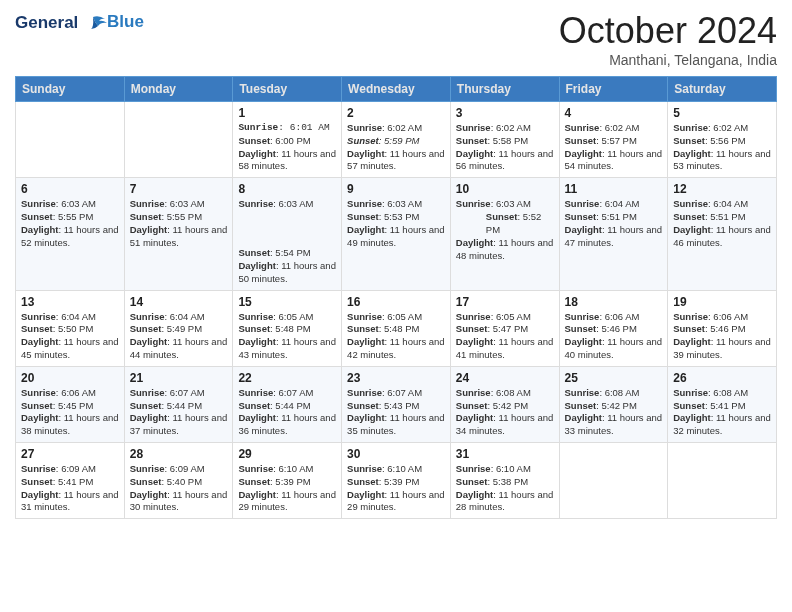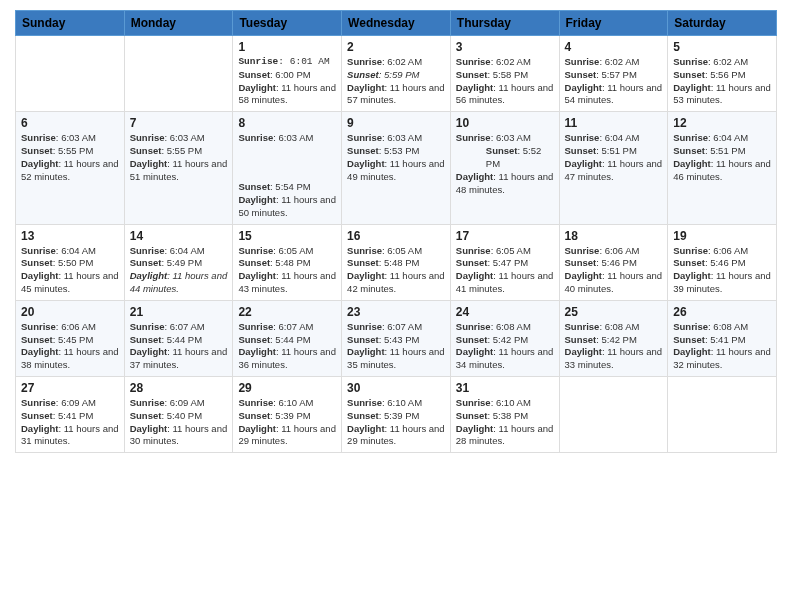--- a/index.html
+++ b/index.html
@@ -39,21 +39,21 @@
       font-size: 14px;
       color: #555;
     }
     .calendar {
       width: 100%;
       border-collapse: collapse;
       border: 1px solid #ccc;
     }
     .calendar th {
       background-color: #3a7abf;
-      color: #000000;
+      color: #e5e5e5;
       font-size: 12px;
       font-weight: bold;
       padding: 5px 6px;
       text-align: left;
       border: 1px solid #5a9ad4;
     }
     .calendar td {
       vertical-align: top;
       border: 1px solid #ddd;
       padding: 4px 5px;
@@ -88,20 +88,40 @@
     .row-1 td { background: #fff; }
     .row-2 td { background: #eef3fa; }
     .row-3 td { background: #fff; }
     .row-4 td { background: #eef3fa; }
     .row-5 td { background: #fff; }
   </style>
 </head>
 <body>
 
 <div class="page">
+  <div class="header">
+    <div class="logo">
+      <div>
+        <div style="display:flex; align-items:center;">
+          <div style="font-size:17px; font-weight:bold; color:#1a3a6b; line-height:1.1;">
+            <span style="color:#1a3a6b;">General</span>
+            <svg style="display:inline-block; vertical-align:middle; margin-left:2px;" width="22" height="18" viewBox="0 0 22 18">
+              <path d="M8,2 Q14,0 20,4 Q16,3 14,6 Q18,5 22,8 Q16,7 13,11 Q10,8 8,2Z" fill="#2a7abf"></path>
+              <path d="M13,11 Q10,14 6,14 Q9,12 8,2 Q10,8 13,11Z" fill="#1a5a9f"></path>
+            </svg>
+          </div>
+          <div style="font-size:17px; font-weight:bold; color:#2a7abf; margin-top:-2px; margin-left:0px;">Blue</div>
+        </div>
+      </div>
+    </div>
+    <div class="title-block">
+      <div class="month-title">October 2024</div>
+      <div class="location">Manthani, Telangana, India</div>
+    </div>
+  </div>
 
   <table class="calendar">
     <thead>
       <tr>
 
       <th>Sunday</th>
           <th>Monday</th>
           <th>Tuesday</th>
           <th>Wednesday</th>
           <th>Thursday</th>
@@ -220,21 +240,21 @@
               <span style="display: block;"><b>Sunrise</b>: 6:04 AM</span>
               <span style="display: block;"><b>Sunset</b>: 5:50 PM</span>
               <span style="display: block;"><b>Daylight</b>: 11 hours and 45 minutes.</span>
             </div>
           </td>
           <td>
             <span class="day-number">14</span>
             <div class="day-info">
               <span style="display: block;"><b>Sunrise</b>: 6:04 AM</span>
               <span style="display: block;"><b>Sunset</b>: 5:49 PM</span>
-              <span style="display: block; font-style: italic;"><b>Daylight</b>: 11 hours and 44 minutes.</span>
+              <span style="display: block;"><b>Daylight</b>: 11 hours and 44 minutes.</span>
             </div>
           </td>
           <td>
             <span class="day-number">15</span>
             <div class="day-info">
               <span style="display: block;"><b>Sunrise</b>: 6:05 AM</span>
               <span style="display: block;"><b>Sunset</b>: 5:48 PM</span>
               <span style="display: block;"><b>Daylight</b>: 11 hours and 43 minutes.</span>
             </div>
           </td>

